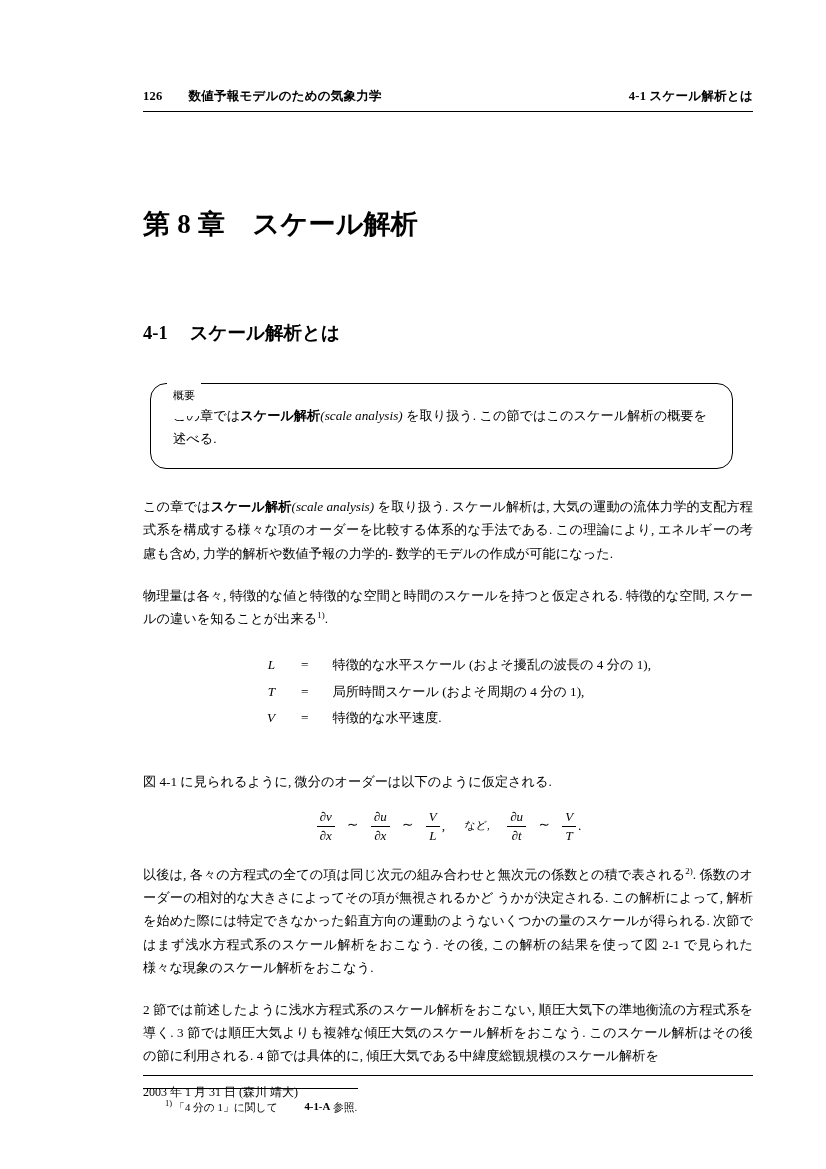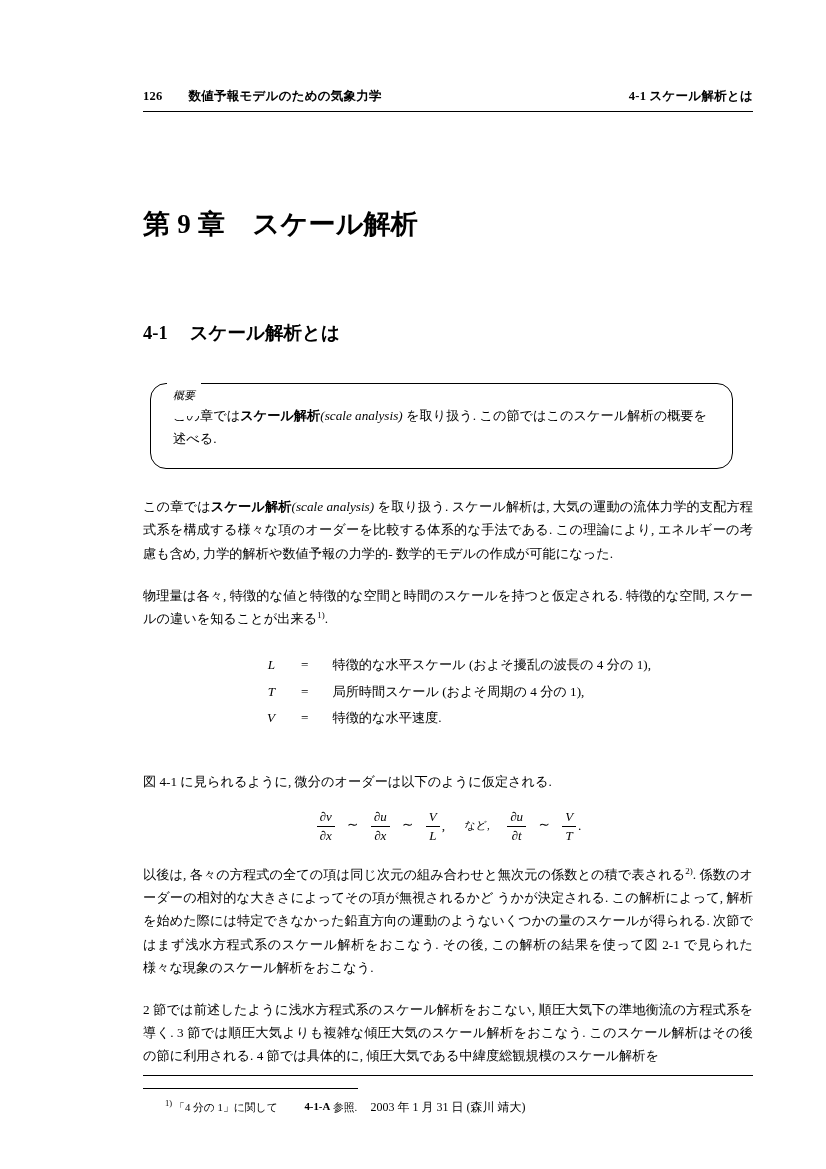--- a/index.html
+++ b/index.html
@@ -78,21 +78,20 @@
     line-height: 1.75;
   }
   .abstract-legend {
     position: absolute;
     top: -9px;
     left: 16px;
     background: #ffffff;
     padding: 15px 6px;
     font-size: 11px;
     line-height: 1;
-    font-style: italic;
   }
   .abstract-box b { font-weight: bold; }
   .it { font-style: italic; font-family: "Liberation Serif", serif;}
   
   p.body {
     margin: 19px 0 0 0;
     font-size: 13.2px;
     line-height: 1.76;
     text-align: justify;
   }
@@ -168,23 +167,22 @@
     position: absolute;
     left: 143px;
     top: 1075px;
     width: 610px;
   }
   .footer-rule {
     border-bottom: 1px solid #000;
     width: 100%;
   }
   .footer-text {
-    margin-top: 23px;
+    margin-top: 8px;
     font-size: 12px;
-    text-align: center;
   }
   .sub { font-size: 9.5px; vertical-align: sub; font-style: italic;}
 </style>
 </head>
 <body>
 
 <div class="page">
 
   <div class="content">
 
@@ -192,21 +190,21 @@
       <div class="runhead">
         <div class="runhead-left">
           <span class="runhead-pageno">126</span>
           <span>数値予報モデルのための気象力学</span>
         </div>
         <div>4-1 スケール解析とは</div>
       </div>
       <div class="runhead-rule"></div>
     </div>
 
-    <div class="chapter-title">第 9 章　スケール解析</div>
+    <div class="chapter-title">第 8 章　スケール解析</div>
 
     <div class="section-title">
       <span class="num">4-1</span><span>スケール解析とは</span>
     </div>
 
     <div class="abstract-box">
       <span class="abstract-legend">概要</span>
       <span>この章では</span><b>スケール解析</b><span class="it">(scale analysis)</span><span> を取り扱う. この節ではこのスケール解析の概要を述べる.</span>
     </div>
 

